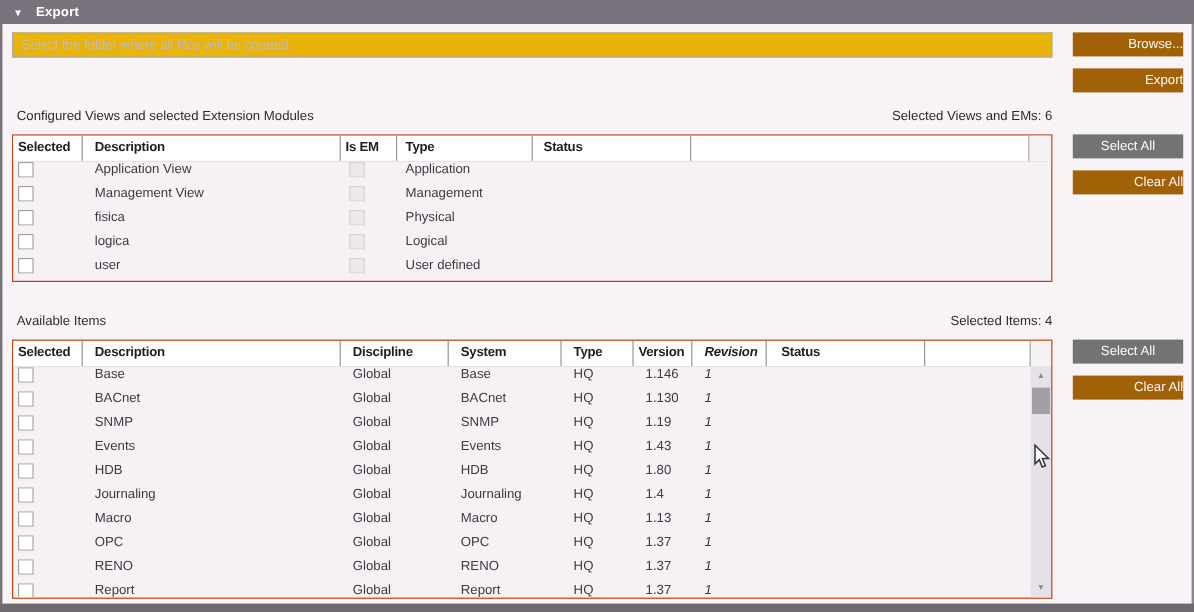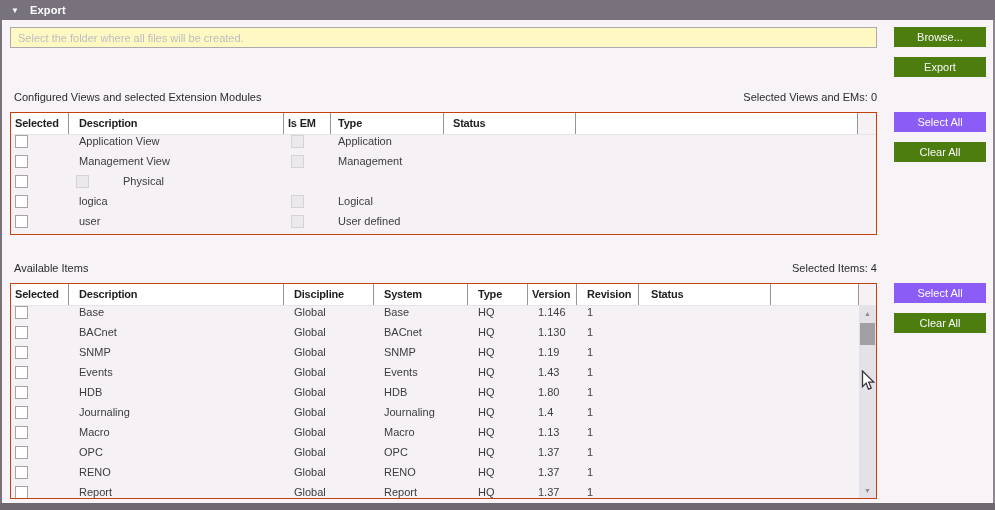--- a/index.html
+++ b/index.html
@@ -13,30 +13,30 @@
   .titlebar { position:absolute; left:0; top:0; width:995px; height:20px;
     background:#77727b; color:#ffffff; display:flex; align-items:center; }
   .collapse-tri { font-size:8px; margin-left:11px; color:#ffffff; }
   .titlebar-label { margin-left:11px; font-weight:bold; font-size:11px; letter-spacing:.2px; }
   .edge-l { position:absolute; left:0; top:20px; width:2px; height:490px; background:#77727b; }
   .edge-r { position:absolute; right:0; top:20px; width:2px; height:490px; background:#8d888e; }
   .edge-b { position:absolute; left:0; top:503px; width:995px; height:7px; background:#6e686f; }
 
   
   .folder-input { position:absolute; left:10px; top:27px; width:867px; height:21px;
-    border:1px solid #abaaaf; background:#fef9c3; padding:0 7px; font-size:11px;
+    border:1px solid #abaaaf; background:#eab308; padding:0 7px; font-size:11px;
     font-family:"Liberation Sans", sans-serif; color:#4a494d; outline:none; }
   .folder-input::placeholder { color:#bfbcc0; opacity:1; }
 
   
   .btn { position:absolute; left:894px; width:92px; height:20px; border:none;
     font-family:"Liberation Sans", sans-serif; font-size:11px; text-align:center;
     line-height:20px; cursor:default; }
-  .btn-dim { background:#4d7c0f; color:#f9f9fc; }
-  .btn-on  { background:#8b5cf6; color:#fdfdfe; }
+  .btn-dim { background:#a16207; color:#f9f9fc;text-align:right; }
+  .btn-on  { background:#737373; color:#fdfdfe; }
 
   
   .sec-label { position:absolute; left:14px; color:#2b2b2e; }
   .sec-count { position:absolute; right:118px; color:#2b2b2e; }
 
   
   .tbl { position:absolute; left:10px; width:867px; background:#f6f1f5;
     border:1px solid #c2410c; overflow:hidden; }
   .thead { display:flex; height:22px; background:#ffffff; border-bottom:1px solid #e6e3e6; }
   .th { font-weight:bold; color:#1e1e20; line-height:21px; border-right:1px solid #98959a;
@@ -51,21 +51,21 @@
   
   .c1-sel{width:58px;padding-left:4px;} .c1-desc{width:215px;padding-left:10px;}
   .c1-isem{width:47px;padding-left:4px;} .c1-type{width:113px;padding-left:7px;}
   .c1-status{width:132px;padding-left:9px;} .c1-fill{width:282px;}
   .c1-isem.cbcell{padding-left:7px;}
 
   
   .c2-sel{width:58px;padding-left:4px;} .c2-desc{width:215px;padding-left:10px;}
   .c2-disc{width:90px;padding-left:10px;} .c2-sys{width:94px;padding-left:10px;}
   .c2-type{width:60px;padding-left:10px;} .c2-ver{width:49px;padding-left:4px;}
-  .c2-rev{width:62px;padding-left:10px;} .c2-status{width:132px;padding-left:12px;}
+  .c2-rev{width:62px;padding-left:10px;font-style:italic;} .c2-status{width:132px;padding-left:12px;}
   .c2-fill{width:88px;}
   .td.c2-ver{padding-left:10px;}
 
   .tbody2 { position:relative; height:192px; overflow:hidden; }
 
   
   .sbar { position:absolute; right:0; top:0; width:17px; height:192px; background:#e4e2e8; }
   .sbtn { position:absolute; left:0; width:17px; height:15px; text-align:center;
     font-size:7px; color:#8d8a90; line-height:15px; background:#e4e2e8; }
   .sbtn-up { top:0; } .sbtn-down { bottom:0; }
@@ -85,21 +85,21 @@
   <div class="edge-l"></div>
   <div class="edge-r"></div>
   <div class="edge-b"></div>
 
   <input class="folder-input" value="" placeholder="Select the folder where all files will be created." style="">
 
   <div class="btn btn-dim" style="top:27px;">Browse...</div>
   <div class="btn btn-dim" style="top:57px;">Export</div>
 
   <div class="sec-label" style="top:91px;">Configured Views and selected Extension Modules</div>
-  <div class="sec-count" style="top:91px;">Selected Views and EMs: 0</div>
+  <div class="sec-count" style="top:91px;">Selected Views and EMs: 6</div>
 
   <div class="tbl" style="top:112px; height:123px;">
     <div class="thead">
       <div class="th c1-sel">Selected</div>
       <div class="th c1-desc">Description</div>
       <div class="th c1-isem">Is EM</div>
       <div class="th c1-type">Type</div>
       <div class="th c1-status">Status</div>
       <div class="th c1-fill"></div>
       <div class="th-stub"></div>
@@ -124,20 +124,21 @@
     <div class="td c1-isem cbcell">
             <span class="cb cb-dis"></span>
           </div>
     <div class="td c1-type">Management</div>
   </div>
 
   <div class="trow">
     <div class="td c1-sel cbcell">
             <span class="cb"></span>
           </div>
+    <div class="td c1-desc">fisica</div>
     <div class="td c1-isem cbcell">
             <span class="cb cb-dis"></span>
           </div>
     <div class="td c1-type">Physical</div>
   </div>
 
   <div class="trow">
     <div class="td c1-sel cbcell">
             <span class="cb"></span>
           </div>

